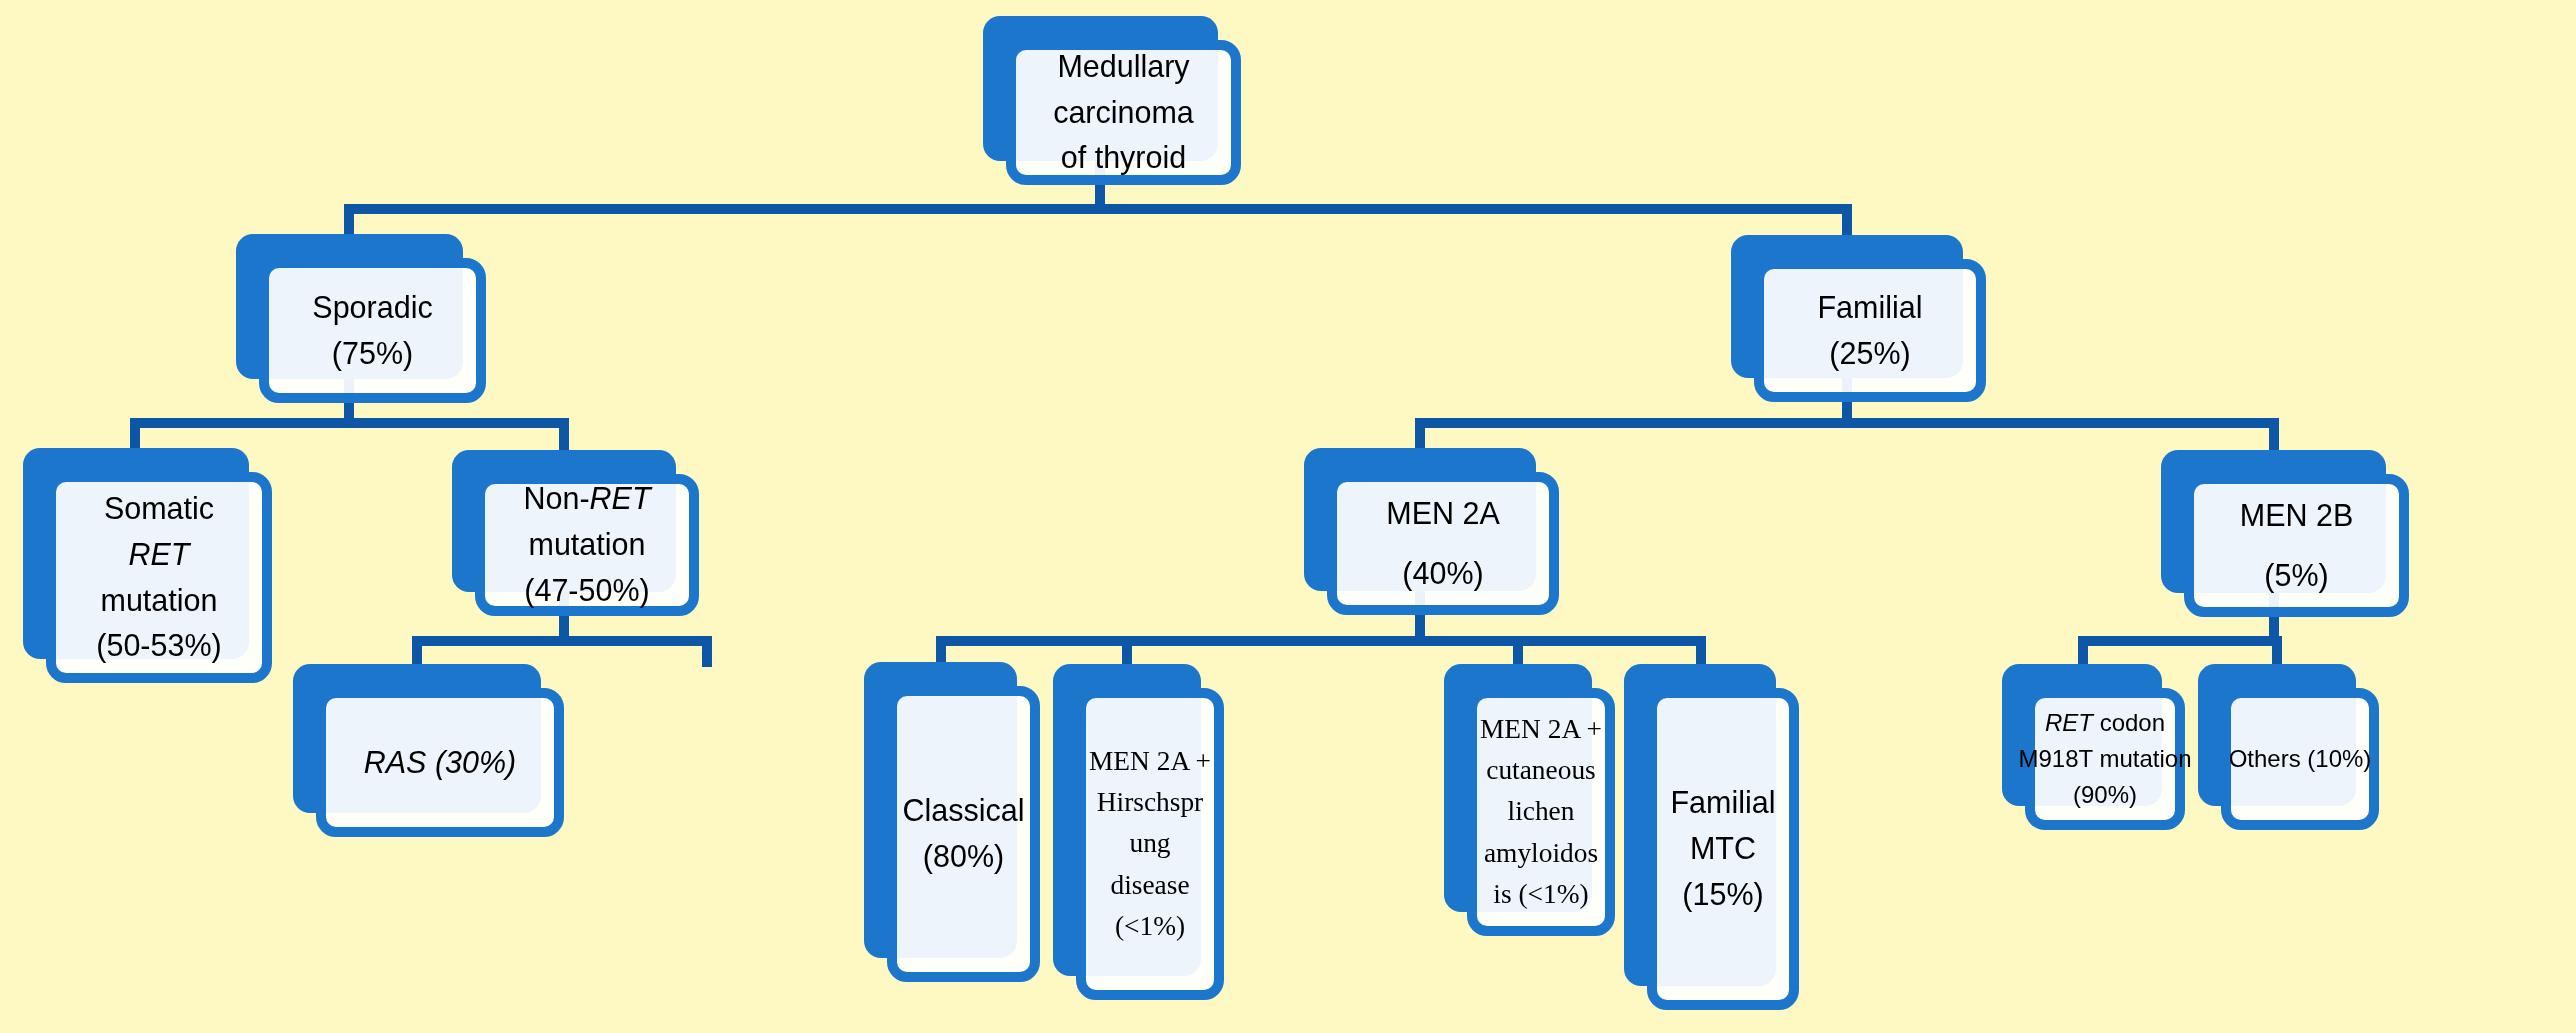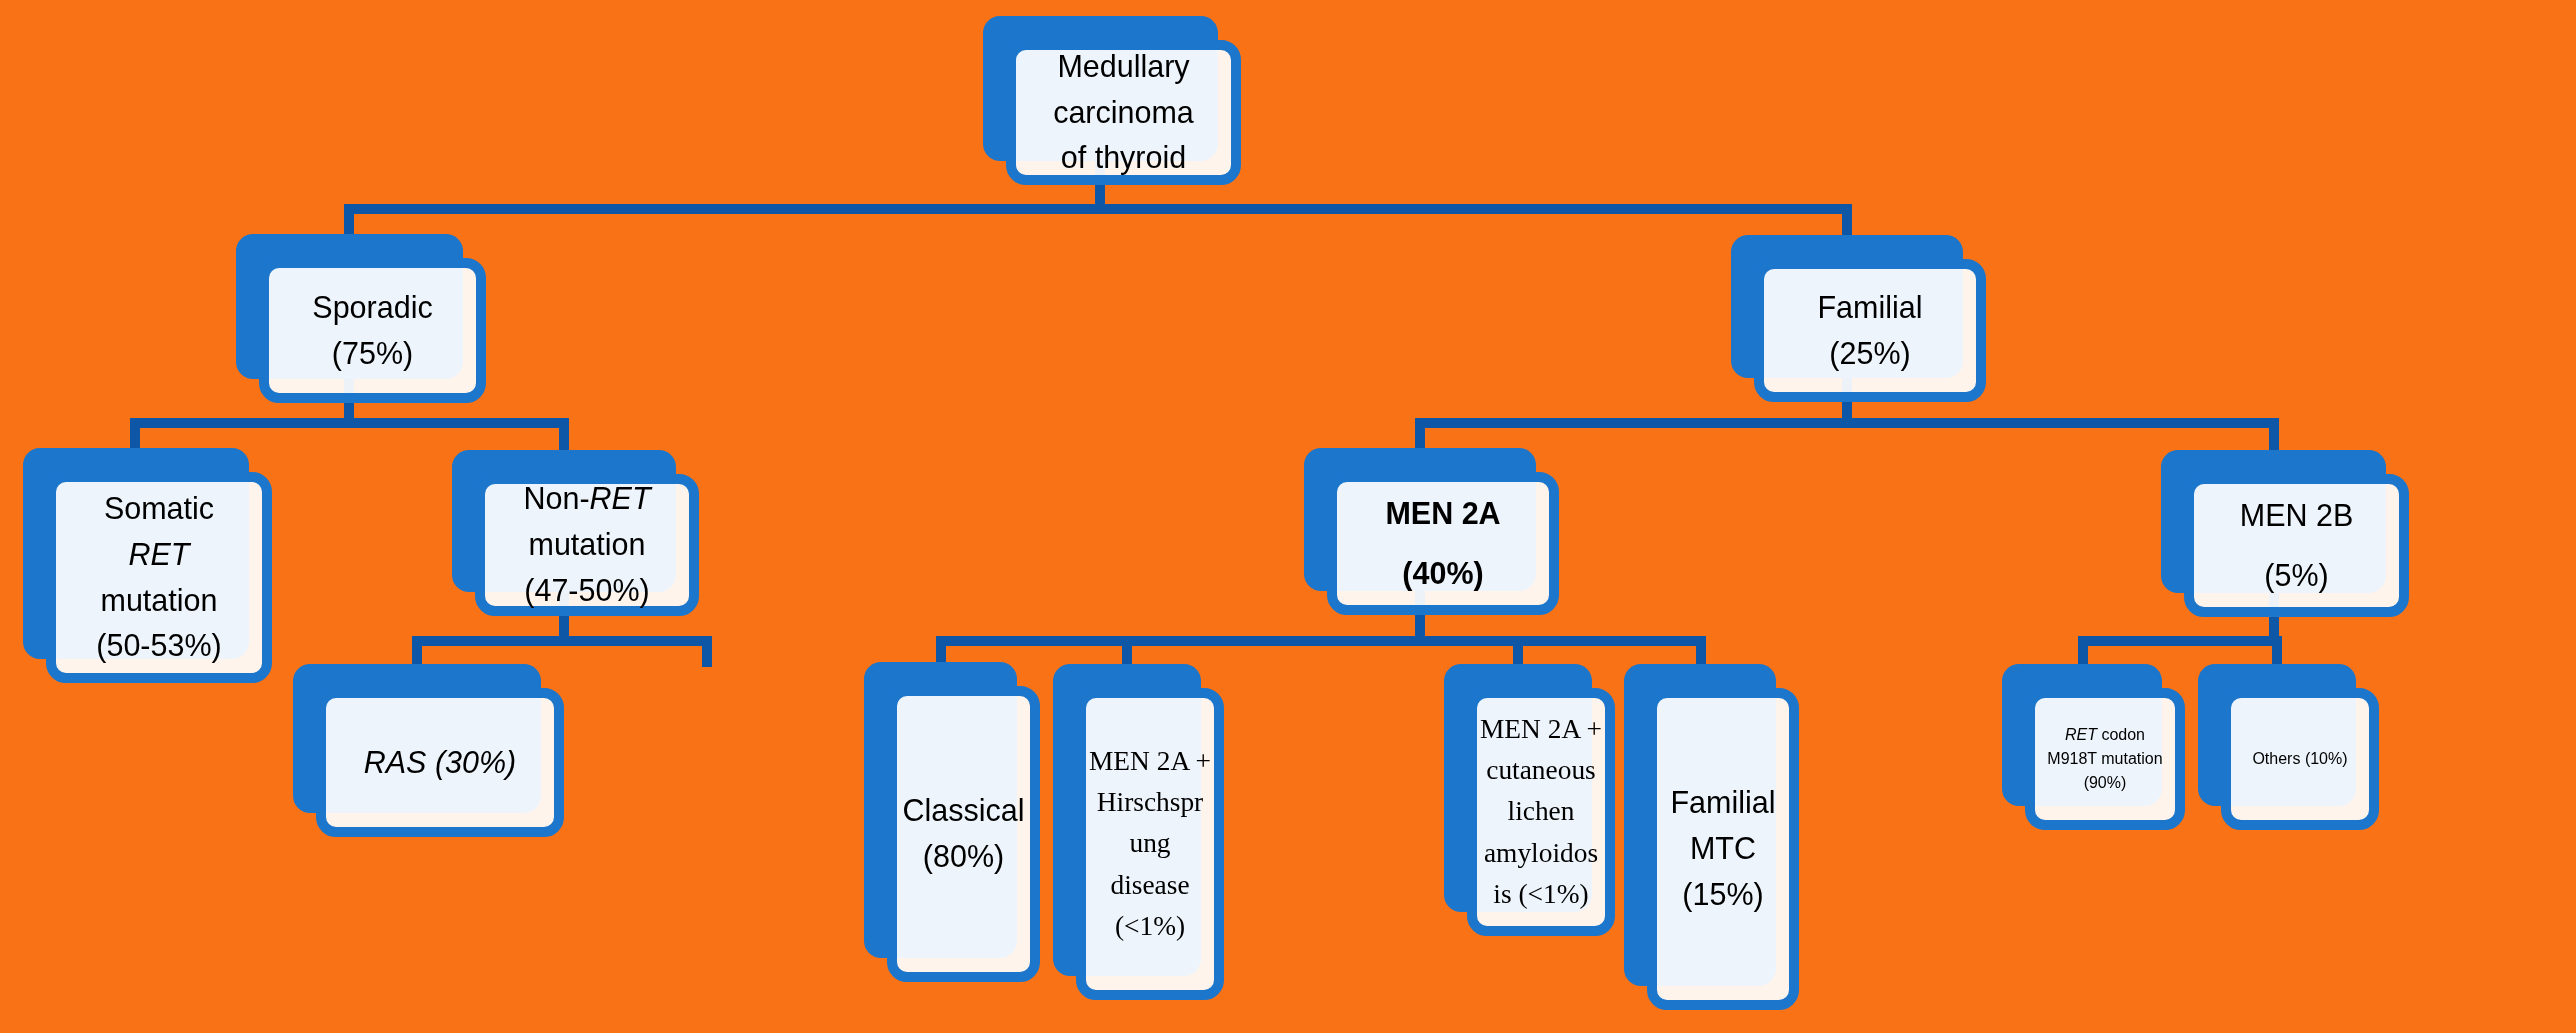--- a/index.html
+++ b/index.html
@@ -5,21 +5,21 @@
   :root{
     --box-blue:#1B76CC;
     --connector-blue:#0D57A6;
     --panel-fill:rgba(255,255,255,0.92);
     --text:#000000;
   }
   html,body{margin:0;padding:0;background:#ffffff;}
   .canvas{
     position:relative;
     width:2576px;height:1034px;
-    background:#f97316;
+    background:#fef9c3;
     overflow:hidden;
     font-family:"Liberation Sans", sans-serif;
   }
   
   .conn{
     position:absolute;
     background:var(--connector-blue);
   }
   
   .node{position:absolute;}
@@ -44,21 +44,21 @@
   .label{
     color:var(--text);
     font-size:30.5px;
     line-height:1.5;
     white-space:nowrap;
   }
   .label i{font-style:italic;margin-top:12px;}
   .label span{font-style:normal;}
   .node.spread .label{line-height:1.95;}
   .node.narrow .label{font-size:27.4px;font-family:Liberation Serif, serif;}
-  .node.small .label{font-size:16px;line-height:1.5;}
+  .node.small .label{font-size:24px;line-height:1.5;}
 </style>
 </head>
 <body>
 
 <div class="canvas">
 
   <div class="conn" style="left:1095px;top:137px;width:10px;height:77px;"></div>
   <div class="conn" style="left:344px;top:204px;width:1508px;height:10px;"></div>
   <div class="conn" style="left:344px;top:204px;width:10px;height:30.5px;"></div>
   <div class="conn" style="left:1842px;top:204px;width:10px;height:32px;"></div>
@@ -137,21 +137,21 @@
     <div class="shadow"></div>
     <div class="panel">
         <div class="label">
           <div><span>Non-</span><i>RET</i></div>
           <div><span>mutation</span></div>
           <div><span>(47-50%)</span></div>
         </div>
       </div>
   </div>
 
-  <div class="node spread" style="left:1327px;top:472px;width:232px;height:143px;font-weight:bold;">
+  <div class="node spread" style="left:1327px;top:472px;width:232px;height:143px;">
     <div class="shadow"></div>
     <div class="panel">
         <div class="label">
           <div><span>MEN 2A</span></div>
           <div><span>(40%)</span></div>
         </div>
       </div>
   </div>
 
   <div class="node spread" style="left:2184px;top:474px;width:225px;height:143px;">

